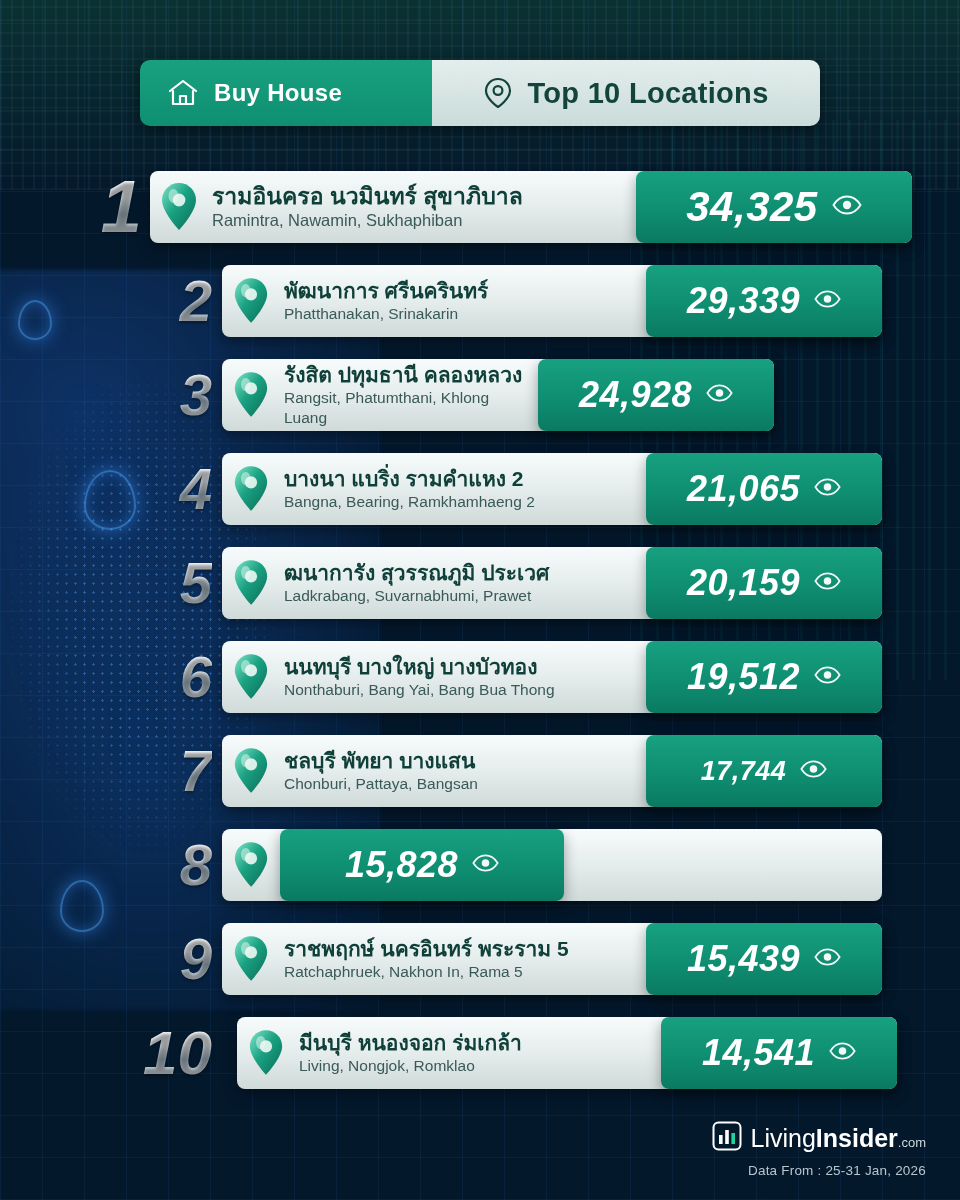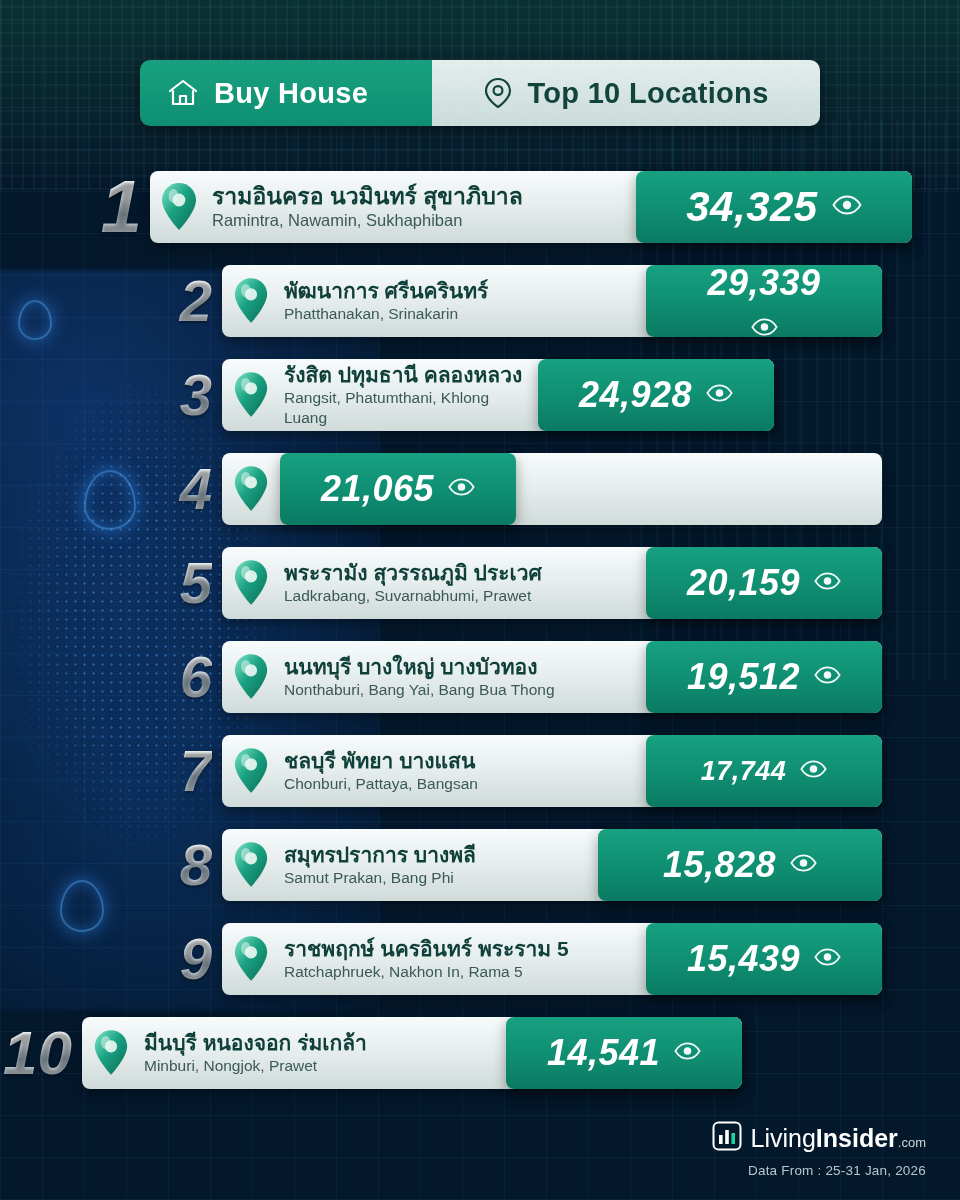--- a/index.html
+++ b/index.html
@@ -76,21 +76,21 @@
     padding:0 26px;
   }
   .header-left {
     background: linear-gradient(180deg,#19a17f,#0e8f72);
     width: 292px;
   }
   .header-right {
     background: linear-gradient(180deg, rgba(236,246,244,.96), rgba(214,231,228,.94));
     flex:1; justify-content:center;
   }
-  .header-left .h-title { color:#fff; font-size:29px; font-weight:bold; letter-spacing:.3px; }
+  .header-left .h-title { color:#fff; font-size:24px; font-weight:bold; letter-spacing:.3px; }
   .header-right .h-title { color:#13443c; font-size:29px; font-weight:bold; letter-spacing:.3px; }
   .icon-house svg, .icon-pin-outline svg { display:block; }
 
   
   .rows { position:absolute; left:0; top:160px; width:960px; }
   .row { position:relative; height:94px; display:flex; align-items:center; }
   .rank {
     width:0; text-align:right; font-size:58px; font-weight:bold; font-style:italic;
     line-height:1;
     background: linear-gradient(180deg,#ffffff 0%,#e6ecf0 38%,#9fb0bb 60%,#f2f6f8 100%);
@@ -215,21 +215,21 @@
             </defs>
           <path d="M20 2 C29.4 2 37 9.6 37 19 C37 31 20 49 20 49 C20 49 3 31 3 19 C3 9.6 10.6 2 20 2 Z" fill="url(#pg2)"></path>
           <ellipse cx="14.5" cy="15" rx="5" ry="7" fill="#ffffff" opacity=".45"></ellipse>
           <circle cx="20" cy="19" r="6.4" fill="#e9f6f2" opacity=".92"></circle>
         </svg>
       </div>
       <div class="names">
         <div class="name-th">พัฒนาการ ศรีนครินทร์</div>
         <div class="name-en">Phatthanakan, Srinakarin</div>
       </div>
-      <div class="count" style="width:236px;flex-direction:column;">
+      <div class="count" style="width:236px;">
         <span class="num" style="font-size:36px;">29,339</span>
         <span class="eye">
           <svg width="27" height="18" viewBox="0 0 30 20" fill="none" stroke="#ffffff" stroke-width="1.9">
             <path d="M1.5 10 C5.5 3.5 10 1.5 15 1.5 C20 1.5 24.5 3.5 28.5 10 C24.5 16.5 20 18.5 15 18.5 C10 18.5 5.5 16.5 1.5 10 Z"></path>
             <circle cx="15" cy="10" r="4.2" fill="#ffffff" stroke="none"></circle>
           </svg>
         </span>
       </div>
     </div>
   </div>
@@ -277,20 +277,24 @@
             <stop offset="0%" stop-color="#7fe6c9"></stop>
                 <stop offset="45%" stop-color="#1aa282"></stop>
                 <stop offset="100%" stop-color="#0a6b56"></stop>
               </linearGradient>
             </defs>
           <path d="M20 2 C29.4 2 37 9.6 37 19 C37 31 20 49 20 49 C20 49 3 31 3 19 C3 9.6 10.6 2 20 2 Z" fill="url(#pg4)"></path>
           <ellipse cx="14.5" cy="15" rx="5" ry="7" fill="#ffffff" opacity=".45"></ellipse>
           <circle cx="20" cy="19" r="6.4" fill="#e9f6f2" opacity=".92"></circle>
         </svg>
       </div>
+      <div class="names">
+        <div class="name-th">บางนา แบริ่ง รามคำแหง 2</div>
+        <div class="name-en">Bangna, Bearing, Ramkhamhaeng 2</div>
+      </div>
       <div class="count" style="width:236px;">
         <span class="num" style="font-size:36px;">21,065</span>
         <span class="eye">
           <svg width="27" height="18" viewBox="0 0 30 20" fill="none" stroke="#ffffff" stroke-width="1.9">
             <path d="M1.5 10 C5.5 3.5 10 1.5 15 1.5 C20 1.5 24.5 3.5 28.5 10 C24.5 16.5 20 18.5 15 18.5 C10 18.5 5.5 16.5 1.5 10 Z"></path>
             <circle cx="15" cy="10" r="4.2" fill="#ffffff" stroke="none"></circle>
           </svg>
         </span>
       </div>
     </div>
@@ -307,21 +311,21 @@
                 <stop offset="45%" stop-color="#1aa282"></stop>
                 <stop offset="100%" stop-color="#0a6b56"></stop>
               </linearGradient>
             </defs>
           <path d="M20 2 C29.4 2 37 9.6 37 19 C37 31 20 49 20 49 C20 49 3 31 3 19 C3 9.6 10.6 2 20 2 Z" fill="url(#pg5)"></path>
           <ellipse cx="14.5" cy="15" rx="5" ry="7" fill="#ffffff" opacity=".45"></ellipse>
           <circle cx="20" cy="19" r="6.4" fill="#e9f6f2" opacity=".92"></circle>
         </svg>
       </div>
       <div class="names">
-        <div class="name-th">พระรามัง สุวรรณภูมิ ประเวศ</div>
+        <div class="name-th">ฒนาการัง สุวรรณภูมิ ประเวศ</div>
         <div class="name-en">Ladkrabang, Suvarnabhumi, Prawet</div>
       </div>
       <div class="count" style="width:236px;">
         <span class="num" style="font-size:36px;text-align:center;">20,159</span>
         <span class="eye">
           <svg width="27" height="18" viewBox="0 0 30 20" fill="none" stroke="#ffffff" stroke-width="1.9">
             <path d="M1.5 10 C5.5 3.5 10 1.5 15 1.5 C20 1.5 24.5 3.5 28.5 10 C24.5 16.5 20 18.5 15 18.5 C10 18.5 5.5 16.5 1.5 10 Z"></path>
             <circle cx="15" cy="10" r="4.2" fill="#ffffff" stroke="none"></circle>
           </svg>
         </span>
@@ -405,24 +409,20 @@
             <stop offset="0%" stop-color="#7fe6c9"></stop>
                 <stop offset="45%" stop-color="#1aa282"></stop>
                 <stop offset="100%" stop-color="#0a6b56"></stop>
               </linearGradient>
             </defs>
           <path d="M20 2 C29.4 2 37 9.6 37 19 C37 31 20 49 20 49 C20 49 3 31 3 19 C3 9.6 10.6 2 20 2 Z" fill="url(#pg8)"></path>
           <ellipse cx="14.5" cy="15" rx="5" ry="7" fill="#ffffff" opacity=".45"></ellipse>
           <circle cx="20" cy="19" r="6.4" fill="#e9f6f2" opacity=".92"></circle>
         </svg>
       </div>
-      <div class="names">
-        <div class="name-th">สมุทรปราการ บางพลี</div>
-        <div class="name-en">Samut Prakan, Bang Phi</div>
-      </div>
       <div class="count" style="width:284px;">
         <span class="num" style="font-size:36px;">15,828</span>
         <span class="eye">
           <svg width="27" height="18" viewBox="0 0 30 20" fill="none" stroke="#ffffff" stroke-width="1.9">
             <path d="M1.5 10 C5.5 3.5 10 1.5 15 1.5 C20 1.5 24.5 3.5 28.5 10 C24.5 16.5 20 18.5 15 18.5 C10 18.5 5.5 16.5 1.5 10 Z"></path>
             <circle cx="15" cy="10" r="4.2" fill="#ffffff" stroke="none"></circle>
           </svg>
         </span>
       </div>
     </div>
@@ -454,40 +454,40 @@
         <span class="eye">
           <svg width="27" height="18" viewBox="0 0 30 20" fill="none" stroke="#ffffff" stroke-width="1.9">
             <path d="M1.5 10 C5.5 3.5 10 1.5 15 1.5 C20 1.5 24.5 3.5 28.5 10 C24.5 16.5 20 18.5 15 18.5 C10 18.5 5.5 16.5 1.5 10 Z"></path>
             <circle cx="15" cy="10" r="4.2" fill="#ffffff" stroke="none"></circle>
           </svg>
         </span>
       </div>
     </div>
   </div>
 
-  <div class="row r10" style="">
+  <div class="row r10" style="padding-left:140px;gap:15px;">
     <div class="rank" style="width:72px;">10</div>
     <div class="bar" style="width:660px; margin-left:10px;">
       <div class="pin">
         <svg width="38" height="50" viewBox="0 0 40 52">
           <defs>
               <linearGradient id="pg10" x1="0" y1="0" x2="1" y2="1">
             <stop offset="0%" stop-color="#7fe6c9"></stop>
                 <stop offset="45%" stop-color="#1aa282"></stop>
                 <stop offset="100%" stop-color="#0a6b56"></stop>
               </linearGradient>
             </defs>
           <path d="M20 2 C29.4 2 37 9.6 37 19 C37 31 20 49 20 49 C20 49 3 31 3 19 C3 9.6 10.6 2 20 2 Z" fill="url(#pg10)"></path>
           <ellipse cx="14.5" cy="15" rx="5" ry="7" fill="#ffffff" opacity=".45"></ellipse>
           <circle cx="20" cy="19" r="6.4" fill="#e9f6f2" opacity=".92"></circle>
         </svg>
       </div>
       <div class="names">
         <div class="name-th">มีนบุรี หนองจอก ร่มเกล้า</div>
-        <div class="name-en">Minburi, Nongjok, Prawet</div>
+        <div class="name-en">Living, Nongjok, Romklao</div>
       </div>
       <div class="count" style="width:236px;">
         <span class="num" style="font-size:36px;">14,541</span>
         <span class="eye">
           <svg width="27" height="18" viewBox="0 0 30 20" fill="none" stroke="#ffffff" stroke-width="1.9">
             <path d="M1.5 10 C5.5 3.5 10 1.5 15 1.5 C20 1.5 24.5 3.5 28.5 10 C24.5 16.5 20 18.5 15 18.5 C10 18.5 5.5 16.5 1.5 10 Z"></path>
             <circle cx="15" cy="10" r="4.2" fill="#ffffff" stroke="none"></circle>
           </svg>
         </span>
       </div>

